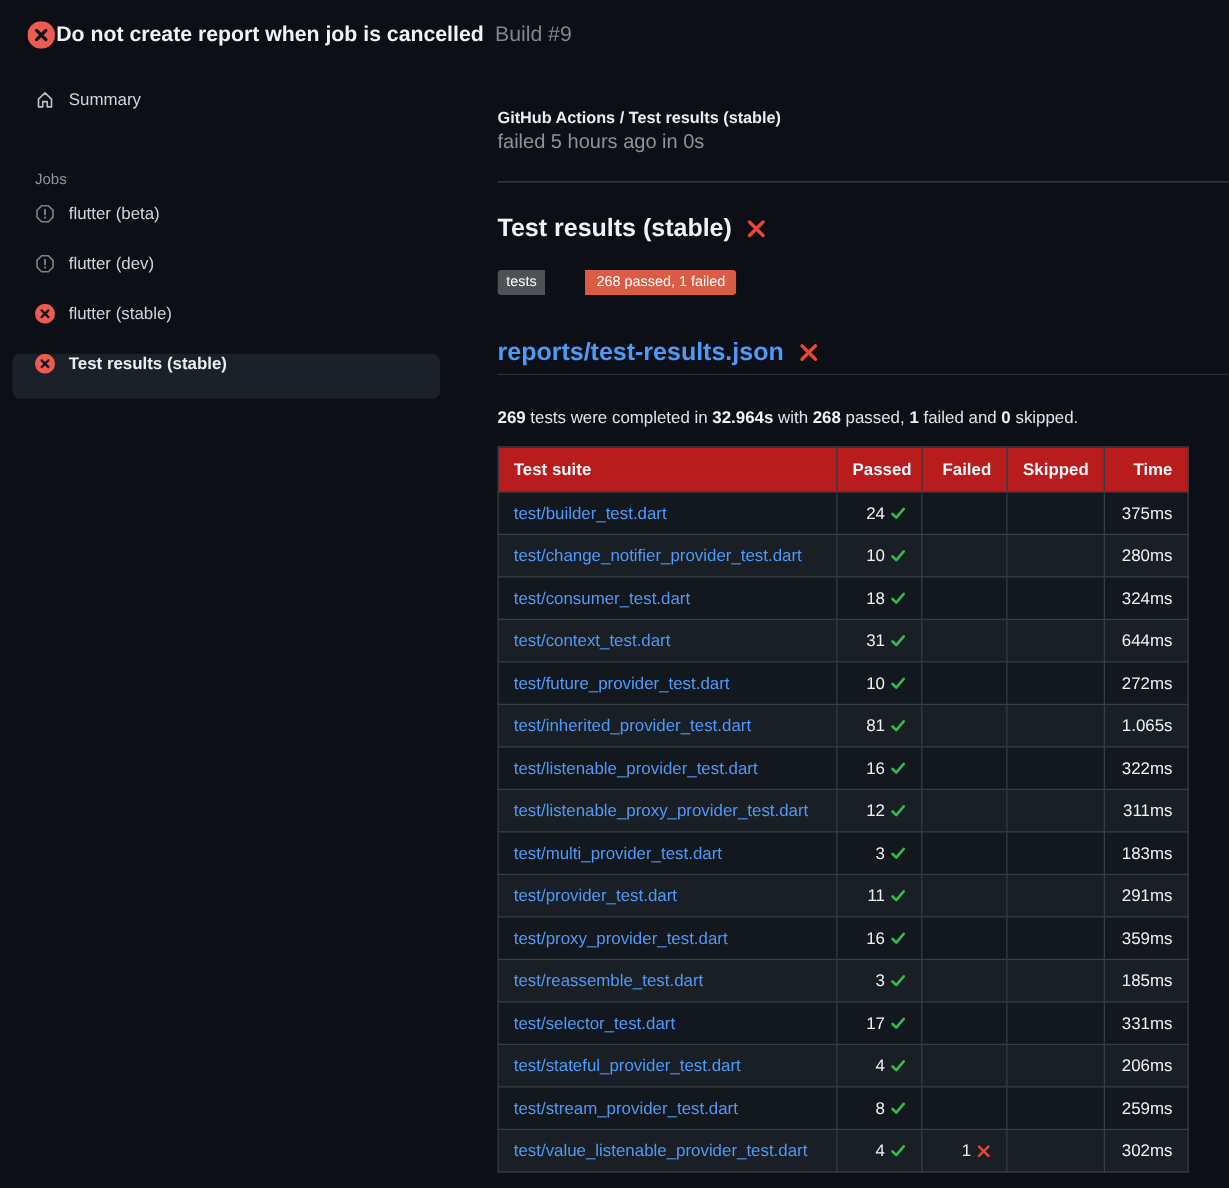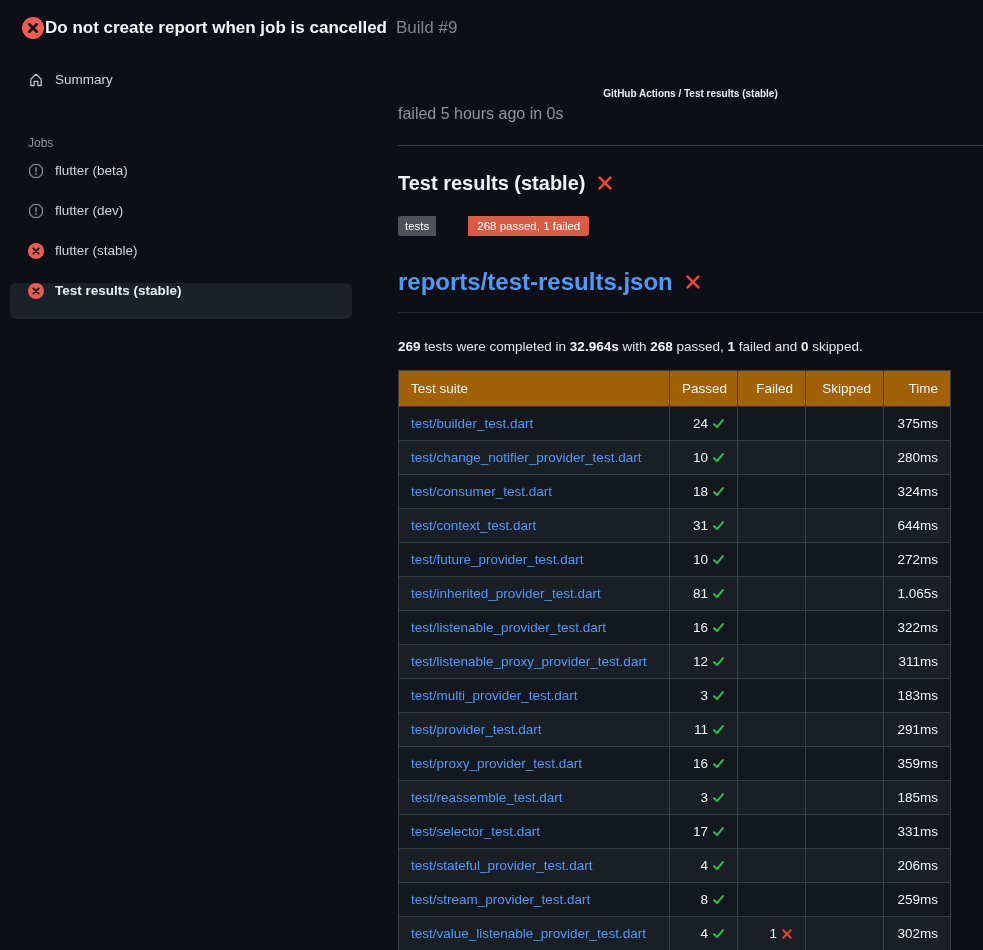--- a/index.html
+++ b/index.html
@@ -25,40 +25,40 @@
   .nav-item { display:flex; align-items:flex-start; gap:11px; height:36px; padding-left:18px;
               border-radius:6px; color:#cdd5dd; cursor:pointer; }
   .nav-item .nav-label { font-size:13.5px; }
   .nav-item.selected { background:#1b2129; }
   .nav-item.selected .nav-label { font-weight:700; color:#e9eef4; }
   .jobs-label { margin-top:28px; padding-left:18px; font-size:12px; color:#8b949e; }
   .jobs-list { margin-top:13px; }
   .jobs-list .nav-item { margin-bottom:4px; }
 
   
-  .breadcrumb { font-weight:700; font-size:10px; color:#e9eef4; line-height:16px;text-align:center; }
+  .breadcrumb { font-weight:700; font-size:13px; color:#e9eef4; line-height:16px; }
   .status-line { margin-top:5px; font-size:16px; color:#8b949e; line-height:14px; }
   .divider { margin:24px 0 0 0; border:none; border-top:1px solid #3d434c; }
   .check-title { margin:24px 0 0 0; font-size:20px; font-weight:700; color:#eef3f8;
                  display:flex; align-items:center; gap:11px; line-height:26px; }
   .badge { margin-top:20px; display:inline-flex; font-size:11.5px; font-weight:400;
            line-height:20px; color:#ffffff; border-radius:3px; overflow:hidden; }
   .badge-label { background:#4e5256; padding:0 7px; }
   .badge-value { background:#da5c45; padding:0 9px;margin-left:32px; }
-  .report-title { margin:33px 0 0 0; font-size:24px; font-weight:700; line-height:26px;
+  .report-title { margin:33px 0 0 0; font-size:20px; font-weight:700; line-height:26px;
                   display:flex; align-items:center; gap:11px;
-                  padding-bottom:17px; border-bottom:1px solid #262d37; }
+                  padding-bottom:4px; border-bottom:1px solid #262d37; }
   .report-title a { color:#4e9af6; text-decoration:none; }
   .summary-line { margin:25px 0 0 0; font-size:13.5px; color:#dde4eb; line-height:17px; }
   .summary-line b { color:#eef3f8; }
 
   
   table { margin-top:15px; border-collapse:collapse; table-layout:fixed; width:552px; }
   th, td { border:1px solid #373e48; padding:0 12px; font-size:13.5px; height:34px; }
-  thead th { height:36px; font-weight:400; color:#eef3f8; text-align:right; background:#a16207; }
+  thead th { height:36px; font-weight:700; color:#eef3f8; text-align:right; background:#b91c1c; }
   thead th.col-suite { text-align:left; }
   tbody tr:nth-child(odd) td { background:#13171e; }
   tbody tr:nth-child(even) td { background:#1a1f26; }
   td.num { text-align:right; color:#eef3f8; white-space:nowrap; }
   td.suite a { color:#4e9af6; text-decoration:none; }
   .cell-icon { margin-left:4px; }
   .cell-icon svg { vertical-align:-2px; }
 </style>
 </head>
 <body>

